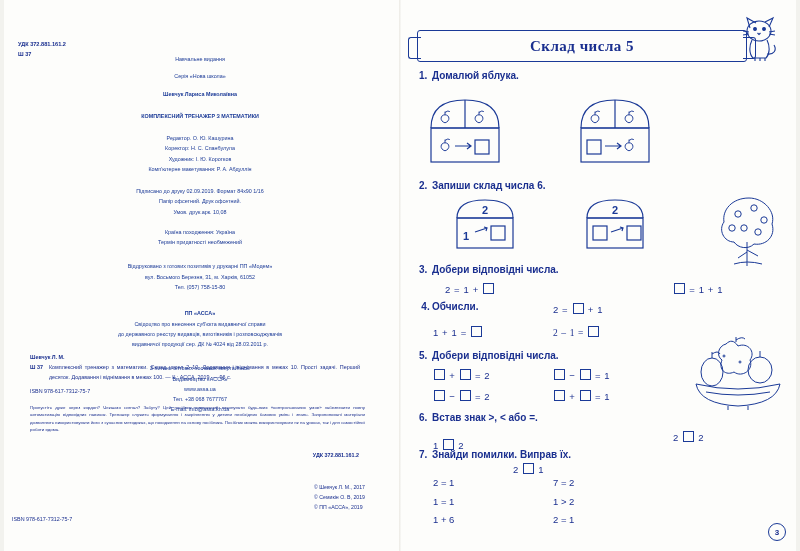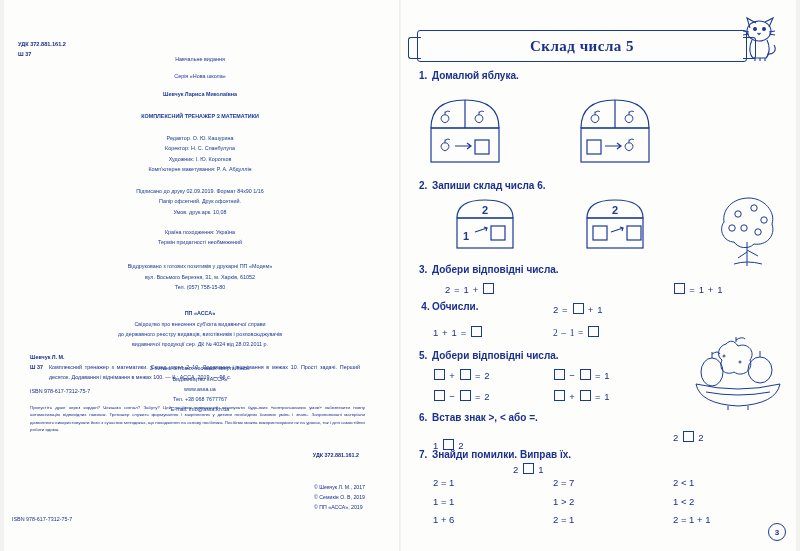--- a/index.html
+++ b/index.html
@@ -345,26 +345,21 @@
       <div class="task" style="top:449px;">
         <span class="num">7.</span><span class="txt">Знайди  помилки.  Виправ  їх.</span>
       </div>
 
       <div class="eq-col" style="left:32px;top:474px;">
         <div>2 = 1</div>
         <div>1 = 1</div>
         <div>1 + 6</div>
       </div>
       <div class="eq-col" style="left:152px;top:474px;">
-        <div>2 = 7</div>
+        <div>7 = 2</div>
         <div>1 &gt; 2</div>
         <div>2 = 1</div>
-      </div>
-      <div class="eq-col" style="left:272px;top:474px;">
-        <div>2 &lt; 1</div>
-        <div>1 &lt; 2</div>
-        <div>2 = 1 + 1</div>
       </div>
 
       <div class="pagenum">3</div>
     </div>
   </div>
 </div>
 
 </body></html>

